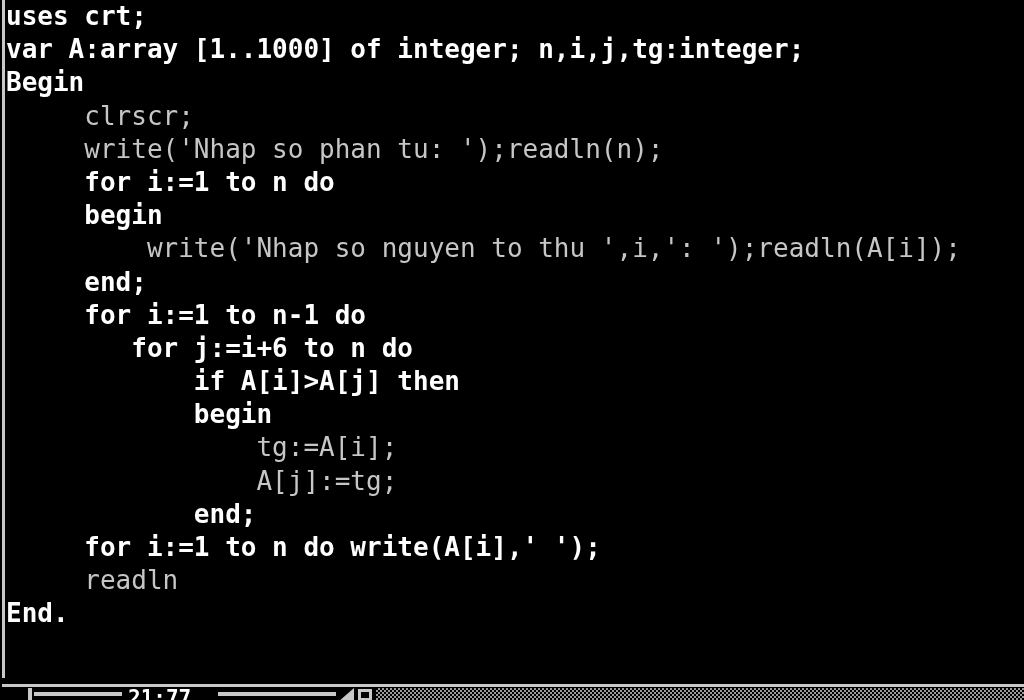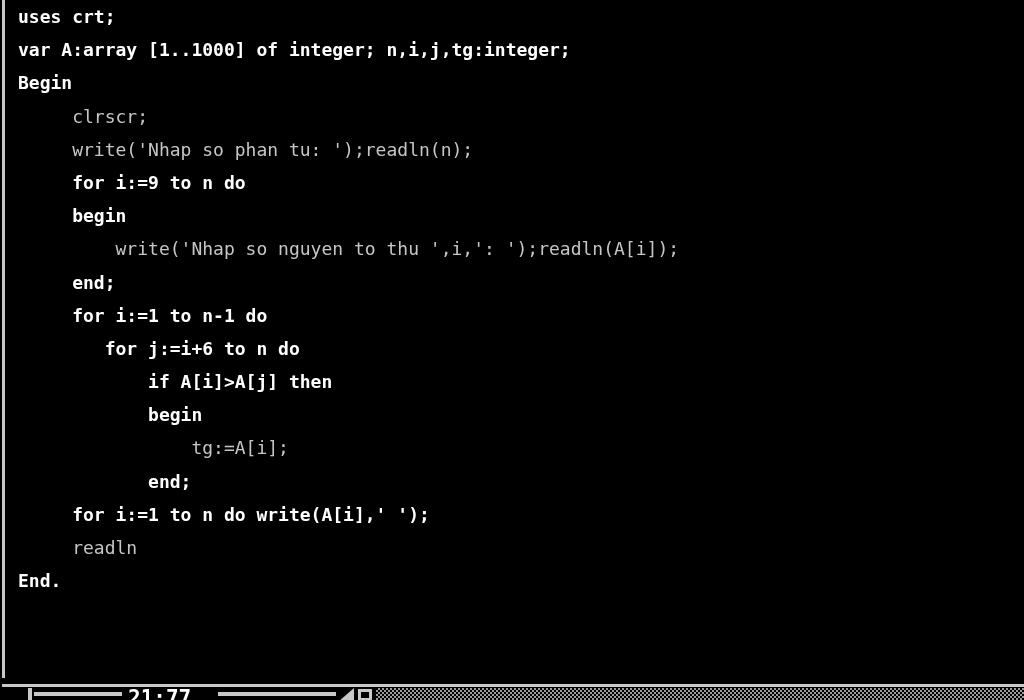--- a/index.html
+++ b/index.html
@@ -47,26 +47,25 @@
     position: absolute;
     left: 6px;
     top: 0;
     width: 1018px;
     height: 688px;
     overflow: hidden;
   }
   .code-line {
     height: 33.2px;
     line-height: 33.2px;
-    font-size: 18px;
+    font-size: 26px;
     letter-spacing: 0px;
     white-space: pre;
     color: #c6c6c6;
     font-family: "DejaVu Sans Mono", "Liberation Mono", monospace;
-    padding-left: 12px;
   }
   .code-line.kw {
     color: #ffffff;
     font-weight: bold;
   }
 
   
   #status-strip {
     position: absolute;
     left: 0;
@@ -168,29 +167,30 @@
   <div id="editor-window">
 
     <div class="frame-left-border"></div>
 
     <div id="code-area">
       <div class="code-line kw">uses crt;</div>
       <div class="code-line kw">var A:array [1..1000] of integer; n,i,j,tg:integer;</div>
       <div class="code-line kw">Begin</div>
       <div class="code-line">     clrscr;</div>
       <div class="code-line">     write('Nhap so phan tu: ');readln(n);</div>
-      <div class="code-line kw">     for i:=9 to n do</div>
+      <div class="code-line kw">     for i:=1 to n do</div>
       <div class="code-line kw">     begin</div>
       <div class="code-line">         write('Nhap so nguyen to thu ',i,': ');readln(A[i]);</div>
       <div class="code-line kw">     end;</div>
       <div class="code-line kw">     for i:=1 to n-1 do</div>
       <div class="code-line kw">        for j:=i+6 to n do</div>
       <div class="code-line kw">            if A[i]&gt;A[j] then</div>
       <div class="code-line kw">            begin</div>
       <div class="code-line">                tg:=A[i];</div>
+      <div class="code-line">                A[j]:=tg;</div>
       <div class="code-line kw">            end;</div>
       <div class="code-line kw">     for i:=1 to n do write(A[i],' ');</div>
       <div class="code-line">     readln</div>
       <div class="code-line kw">End.</div>
     </div>
 
   </div>
 
   <div id="status-strip">
     <div class="status-line-top"></div>

